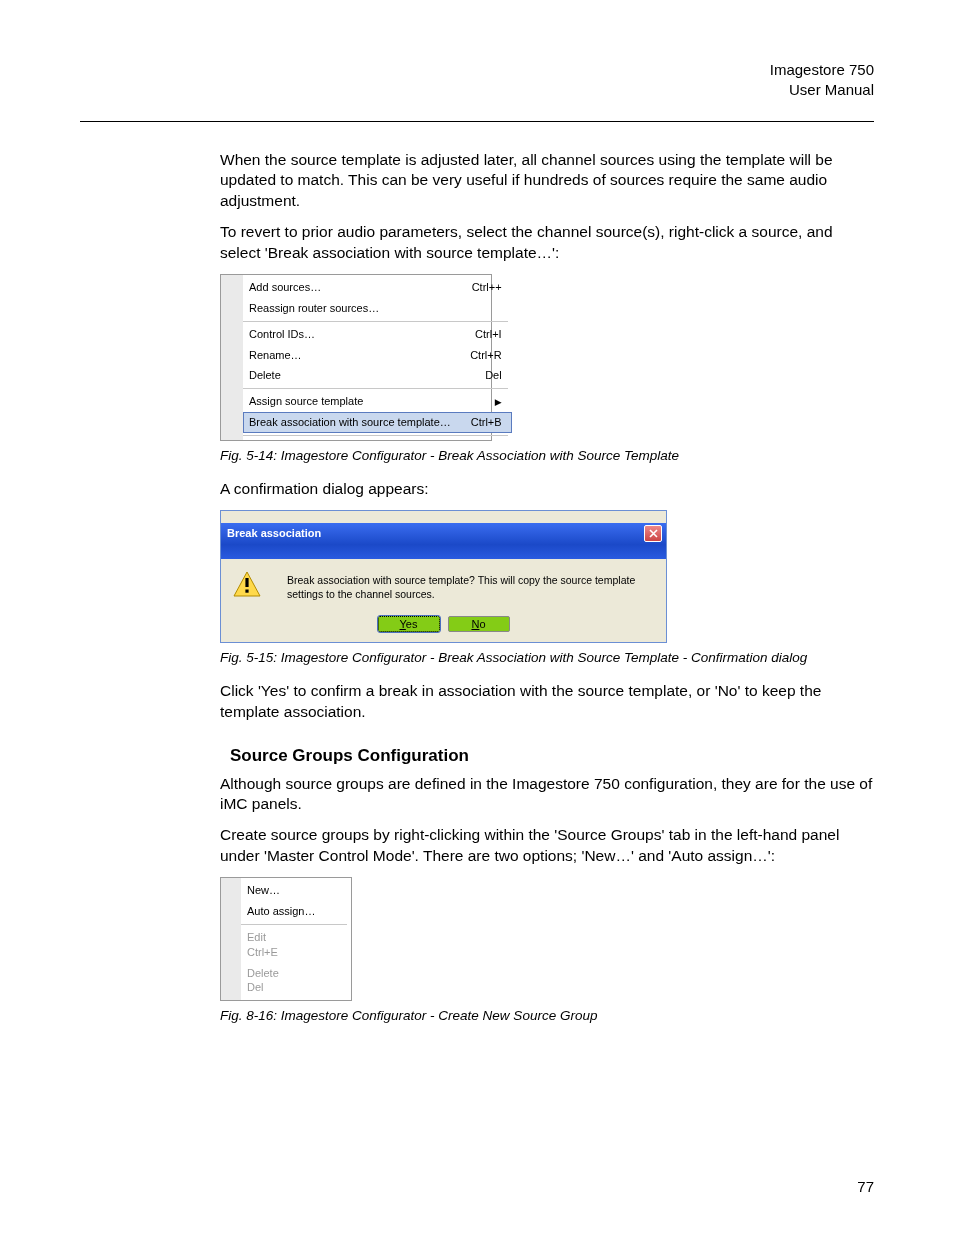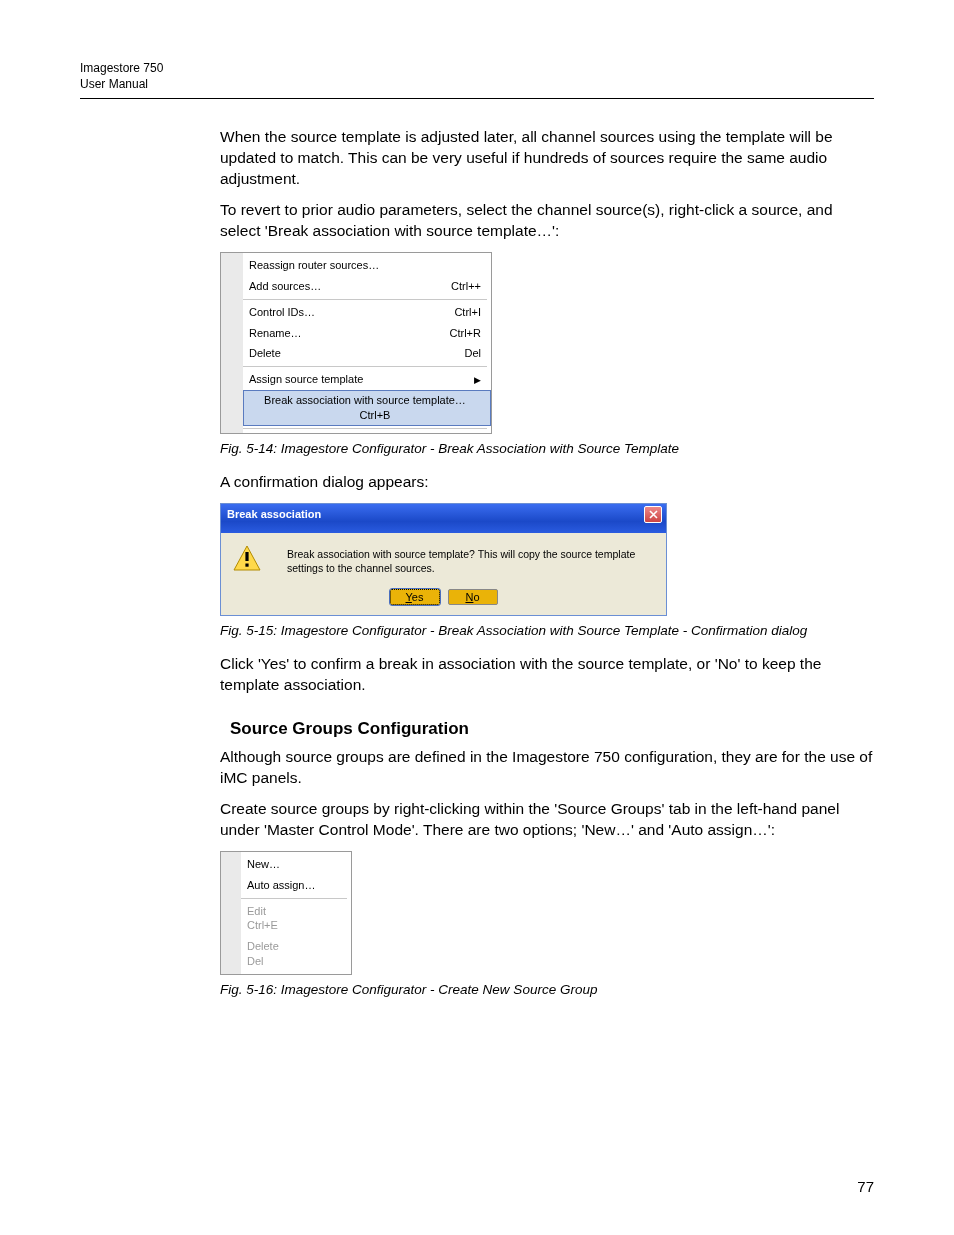--- a/index.html
+++ b/index.html
@@ -9,23 +9,24 @@
     color: #000;
     width: 954px;
   }
   .page {
     padding: 60px 80px 40px 80px;
     box-sizing: border-box;
     min-height: 1235px;
     position: relative;
   }
   .header-block {
-    font-size: 12px;
+    text-align: right;
+    font-size: 15px;
     line-height: 1.35;
-    margin-bottom: 6px;
+    margin-bottom: 20px;
   }
   .hr {
     border: none;
     border-top: 1px solid #000;
     margin: 0 0 28px 0;
   }
   .content {
     margin-left: 140px;
     font-size: 15.5px;
     line-height: 1.35;
@@ -79,21 +80,20 @@
     padding: 3px 10px 3px 6px;
     white-space: nowrap;
   }
   .ctxmenu .item.disabled {
     color: #9a9a9a;
   }
   .ctxmenu .item.hover {
     background: #c9d8ee;
     border: 1px solid #5a7bbf;
     padding: 2px 9px 2px 5px;
-    flex-direction: column;
   }
   .ctxmenu .sep {
     border-top: 1px solid #c8c8c8;
     margin: 2px 4px 2px 0;
   }
   .ctxmenu .arrow {
     font-size: 9px;
     margin-left: 8px;
   }
   .ctxmenu .shortcut {
@@ -109,21 +109,22 @@
     font-family: Tahoma, sans-serif;
     font-size: 10.5px;
   }
   .dlg .titlebar {
     display: flex;
     align-items: center;
     background: linear-gradient(to bottom, #3a6df0 0%, #1b49c8 60%, #2a5be0 100%);
     color: #fff;
     font-weight: bold;
     font-size: 11px;
-    padding: 2px 4px 10px 6px;
+    padding: 2px 4px 17px 6px;
+    margin-top: 12px;
   }
   .dlg .titlebar .spacer { flex: 1; }
   .dlg .closebox {
     width: 16px; height: 15px;
     background: linear-gradient(to bottom,#e88,#c44);
     border: 1px solid #fff;
     border-radius: 2px;
     display: flex; align-items: center; justify-content: center;
     color: #fff; font-size: 10px; line-height: 1;
   }
@@ -139,23 +140,23 @@
   }
   .dlg .btnrow {
     display: flex;
     justify-content: center;
     gap: 8px;
     padding: 4px 0 10px 0;
   }
   .dlg button {
     font-family: Tahoma, sans-serif;
     font-size: 11px;
-    width: 50px;
+    width: 62px;
     padding: 1px 0;
-    background: #eab308;
+    background: #84cc16;
     border: 1px solid #888;
     border-radius: 2px;
   }
   .dlg button.default {
     border: 1px dotted #000;
     outline: 1px solid #4a6fbf;
   }
   .warn-icon {
     width: 28px; height: 26px; flex: 0 0 28px;
     display: flex; align-items: center; justify-content: center;
@@ -207,25 +208,25 @@
   <div class="content">
 
     <p>When the source template is adjusted later, all channel sources using the template will be updated to match. This can be very useful if hundreds of sources require the same audio adjustment.</p>
     <p>To revert to prior audio parameters, select the channel source(s), right-click a source, and select 'Break association with source template…':</p>
 
     <div class="ctxmenu">
       <div class="gutter">
         <div class="stripe"></div>
         <div class="items">
           <div class="item">
-            <span>Reassign router sources…</span>
-          </div>
-          <div class="item">
             <span>Add sources…</span>
             <span class="shortcut">Ctrl++</span>
+          </div>
+          <div class="item">
+            <span>Reassign router sources…</span>
           </div>
           <div class="sep"></div>
           <div class="item">
             <span>Control IDs…</span>
             <span class="shortcut">Ctrl+I</span>
           </div>
           <div class="item">
             <span>Rename…</span>
             <span class="shortcut">Ctrl+R</span>
           </div>
@@ -299,18 +300,18 @@
             <span>Edit</span>
             <span>Ctrl+E</span>
           </div>
           <div class="item disabled">
             <span>Delete</span>
             <span>Del</span>
           </div>
         </div>
       </div>
     </div>
-    <div class="caption">Fig. 5-16: Imagestore Configurator - Create New Source Group</div>
+    <div class="caption">Fig. 8-16: Imagestore Configurator - Create New Source Group</div>
 
   </div>
 
   <div class="page-number">77</div>
 </div>
 
 </body></html>

